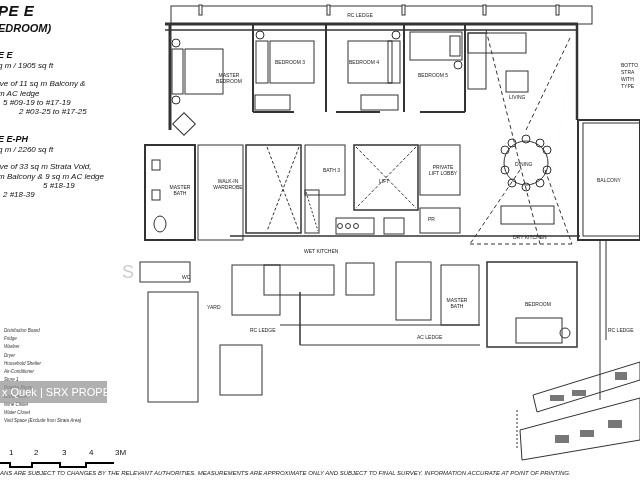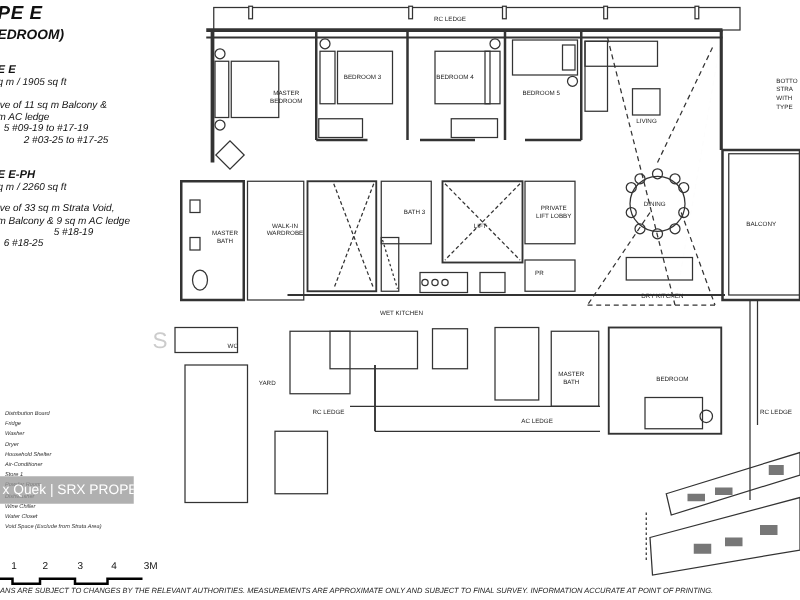--- a/index.html
+++ b/index.html
@@ -32,21 +32,21 @@
   <div class="abs sec-line" style="left:-2px;top:79px;">ive of 11 sq m Balcony &amp;</div>
   <div class="abs sec-line" style="left:-2px;top:89px;">m AC ledge</div>
   <div class="abs sec-line" style="left:3px;top:98px;">5  #09-19 to #17-19</div>
   <div class="abs sec-line" style="left:3px;top:107px;margin-left:16px;">2  #03-25 to #17-25</div>
 
   <div class="abs sec-head" style="left:-2px;top:134px;">E E-PH</div>
   <div class="abs sec-line" style="left:-2px;top:145px;">q m / 2260 sq ft</div>
   <div class="abs sec-line" style="left:-2px;top:162px;">ive of 33 sq m Strata Void,</div>
   <div class="abs sec-line" style="left:-2px;top:172px;">m Balcony &amp; 9 sq m AC ledge</div>
   <div class="abs sec-line" style="left:3px;top:181px;padding-left:40px;">5  #18-19</div>
-  <div class="abs sec-line" style="left:3px;top:190px;">6  #18-25</div>
+  <div class="abs sec-line" style="left:3px;top:190px;">2  #18-39</div>
 
   <div class="abs legend-list">
     <div>Distribution Board</div>
     <div>Fridge</div>
     <div>Washer</div>
     <div>Dryer</div>
     <div>Household Shelter</div>
     <div>Air-Conditioner</div>
     <div>Store 1</div>
     <div>Powder Room</div>

